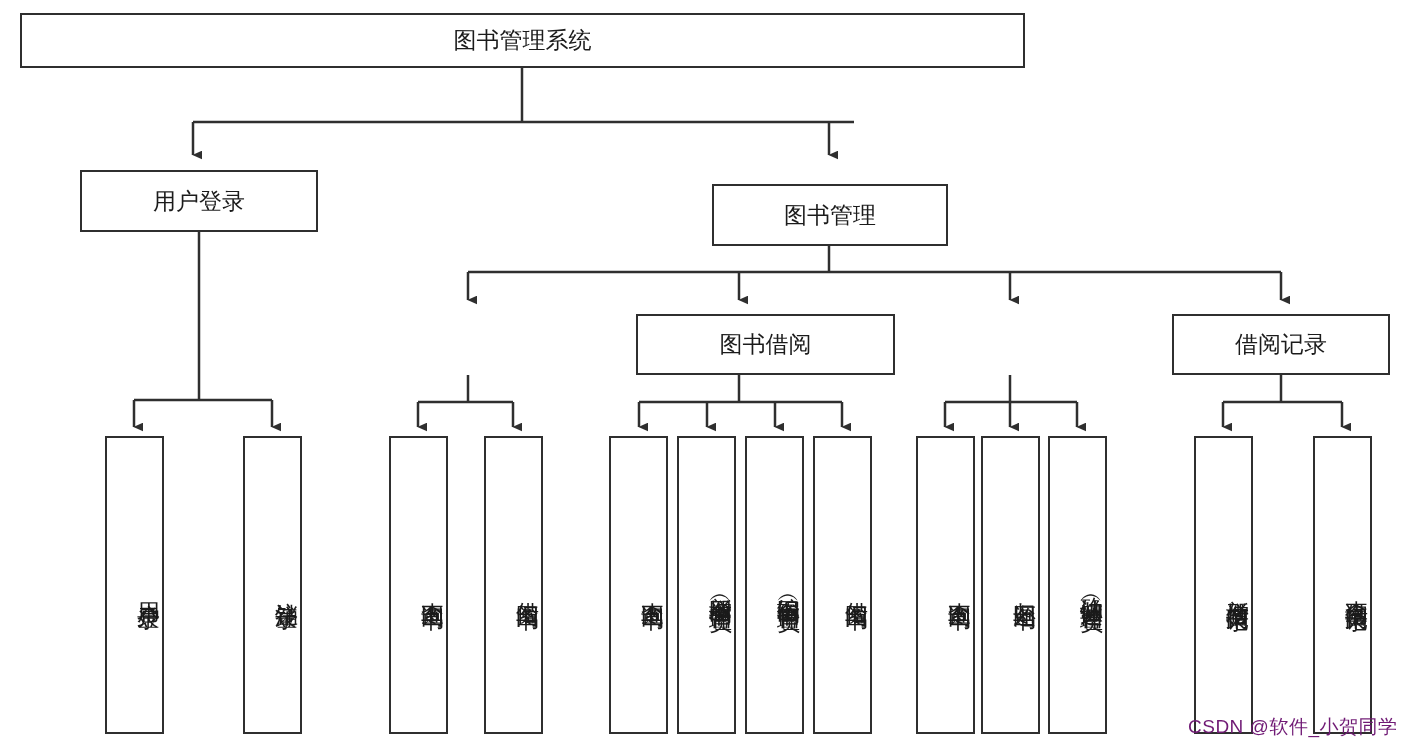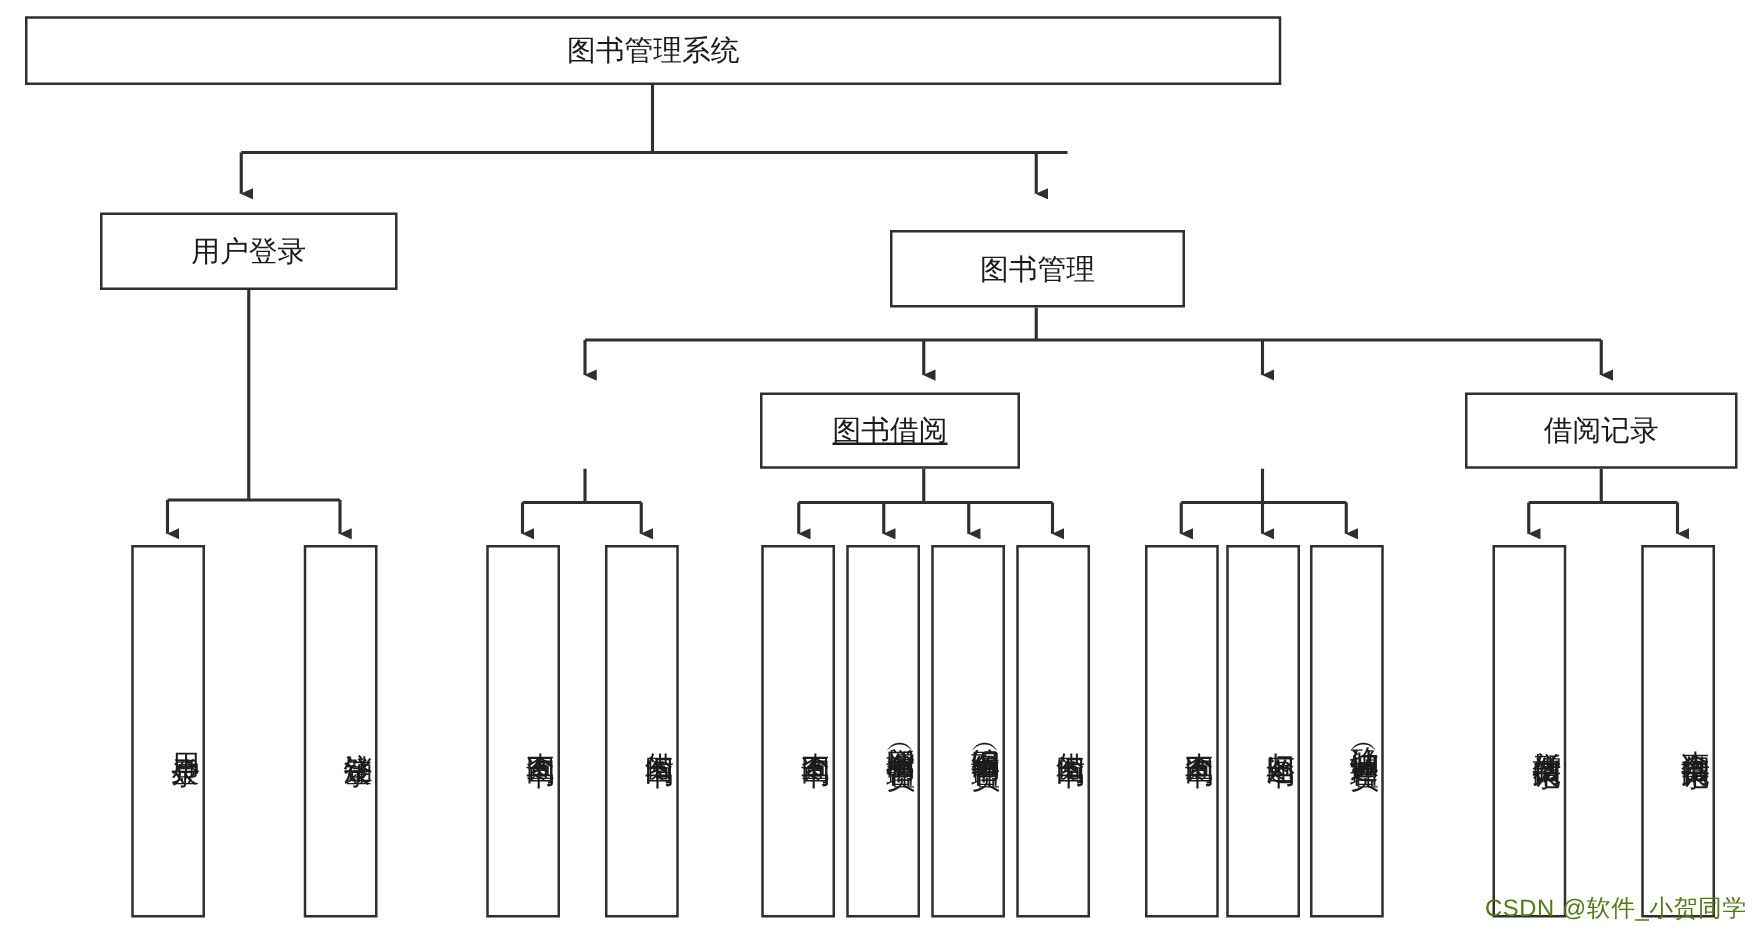--- a/index.html
+++ b/index.html
@@ -46,21 +46,21 @@
     letter-spacing: 2px;
     padding-top: 6px;
     align-items: flex-start;
     justify-content: center;
   }
   .watermark {
     position: absolute;
     left: 1188px;
     top: 714px;
     font-size: 19px;
-    color: #4d7c0f;
+    color: #701a75;
     white-space: nowrap;
     letter-spacing: 0.5px;
   }
 </style>
 </head>
 <body>
 
 <div id="canvas">
 
   <svg id="wires" viewBox="0 0 1405 747">
@@ -111,21 +111,21 @@
       <path d="M1223,402 L1223,427" marker-end="url(#arrow)"></path>
       <path d="M1342,402 L1342,427" marker-end="url(#arrow)"></path>
     </g>
   </svg>
 
   <div class="node h" style="left:20px; top:13px; width:1005px; height:55px;">图书管理系统</div>
 
   <div class="node h" style="left:80px; top:170px; width:238px; height:62px;">用户登录</div>
   <div class="node h" style="left:712px; top:184px; width:236px; height:62px;">图书管理</div>
 
-  <div class="node h" style="left:608px; top:314px; width:208px; height:61px;text-decoration:underline;">图书借阅</div>
+  <div class="node h" style="left:636px; top:314px; width:259px; height:61px;">图书借阅</div>
   <div class="node h" style="left:1172px; top:314px; width:218px; height:61px;">借阅记录</div>
 
   <div class="node v" style="left:105px; top:436px; width:59px; height:298px;">用户登录</div>
   <div class="node v" style="left:243px; top:436px; width:59px; height:298px;">注销登录</div>
 
   <div class="node v" style="left:389px; top:436px; width:59px; height:298px;">查询图书</div>
   <div class="node v" style="left:484px; top:436px; width:59px; height:298px;">借阅图书</div>
 
   <div class="node v" style="left:609px; top:436px; width:59px; height:298px;">查询图书</div>
   <div class="node v" style="left:677px; top:436px; width:59px; height:298px;">新增图书（管理员）</div>

